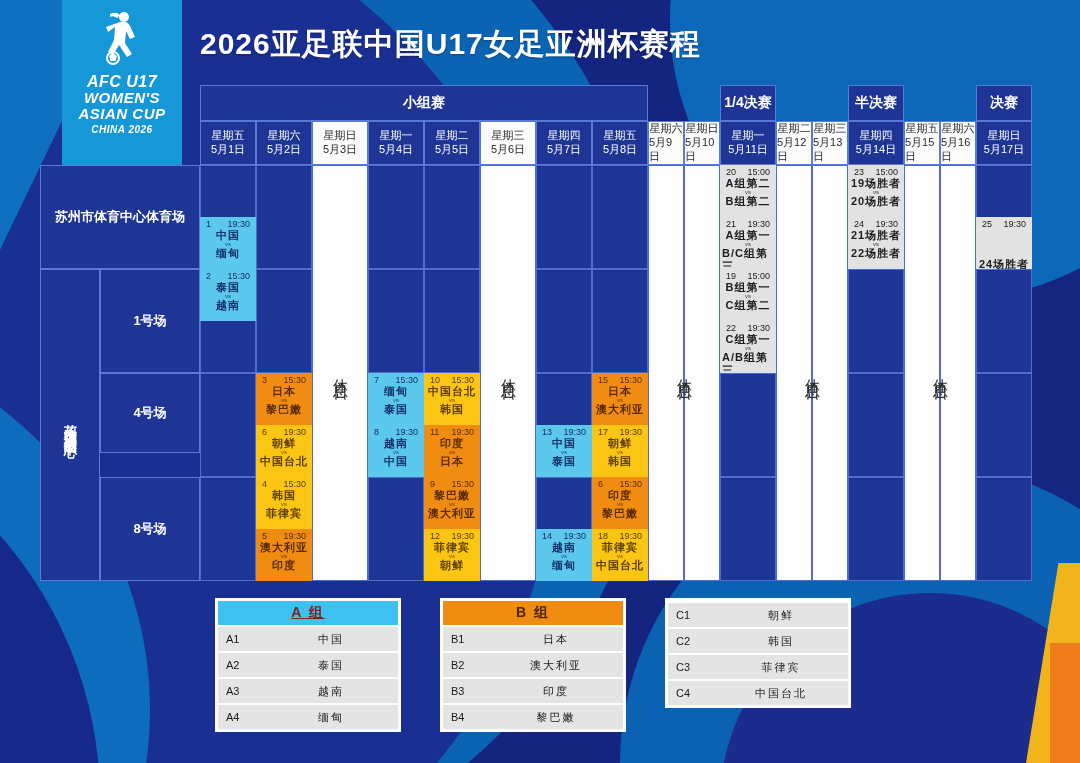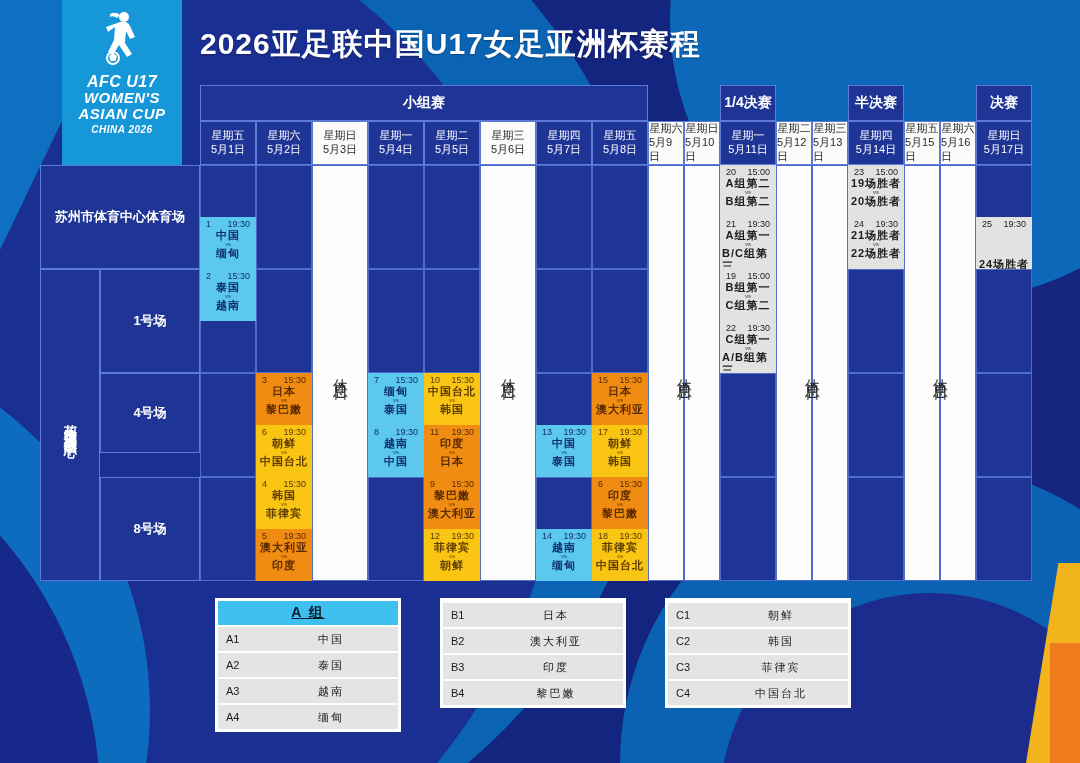--- a/index.html
+++ b/index.html
@@ -85,21 +85,21 @@
   .m-gray{background:#e2e2e2;color:#1c1c1c;}
 
   
   .group{position:absolute;width:186px;background:#fdfdfd;padding:3px;box-sizing:border-box;}
   .group .ghead{height:24px;display:flex;align-items:center;justify-content:center;
                 font-size:14px;font-weight:bold;letter-spacing:2px;}
   .group .grow{height:24px;display:flex;align-items:center;background:#e4e4e4;
                margin-top:2px;font-size:11px;color:#1a1a1a;}
   .group .gcode{width:46px;padding-left:8px;box-sizing:border-box;}
   .group .gname{flex:1;text-align:center;letter-spacing:2px;}
-  .gh-a{background:#3fc1ef;color:#0f172a;text-decoration:underline;}
+  .gh-a{background:#3fc1ef;color:#7f1d1d;text-decoration:underline;}
   .gh-b{background:#ef8d10;color:#4d2400;}
   .gh-c{background:#fbd400;color:#4d3a00;}
 </style>
 </head>
 <body>
 
 <div id="bg">
   <div class="bg-base"></div>
   <div class="bg-arc1"></div>
   <div class="bg-arc2"></div>
@@ -530,20 +530,21 @@
       <div class="grow">
         <div class="gcode">A3</div>
         <div class="gname">越南</div>
       </div>
       <div class="grow">
         <div class="gcode">A4</div>
         <div class="gname">缅甸</div>
       </div>
     </div>
     <div class="group" style="left: 440px; top: 598px;">
+      <div class="ghead gh-b">B 组</div>
       <div class="grow">
         <div class="gcode">B1</div>
         <div class="gname">日本</div>
       </div>
       <div class="grow">
         <div class="gcode">B2</div>
         <div class="gname">澳大利亚</div>
       </div>
       <div class="grow">
         <div class="gcode">B3</div>

